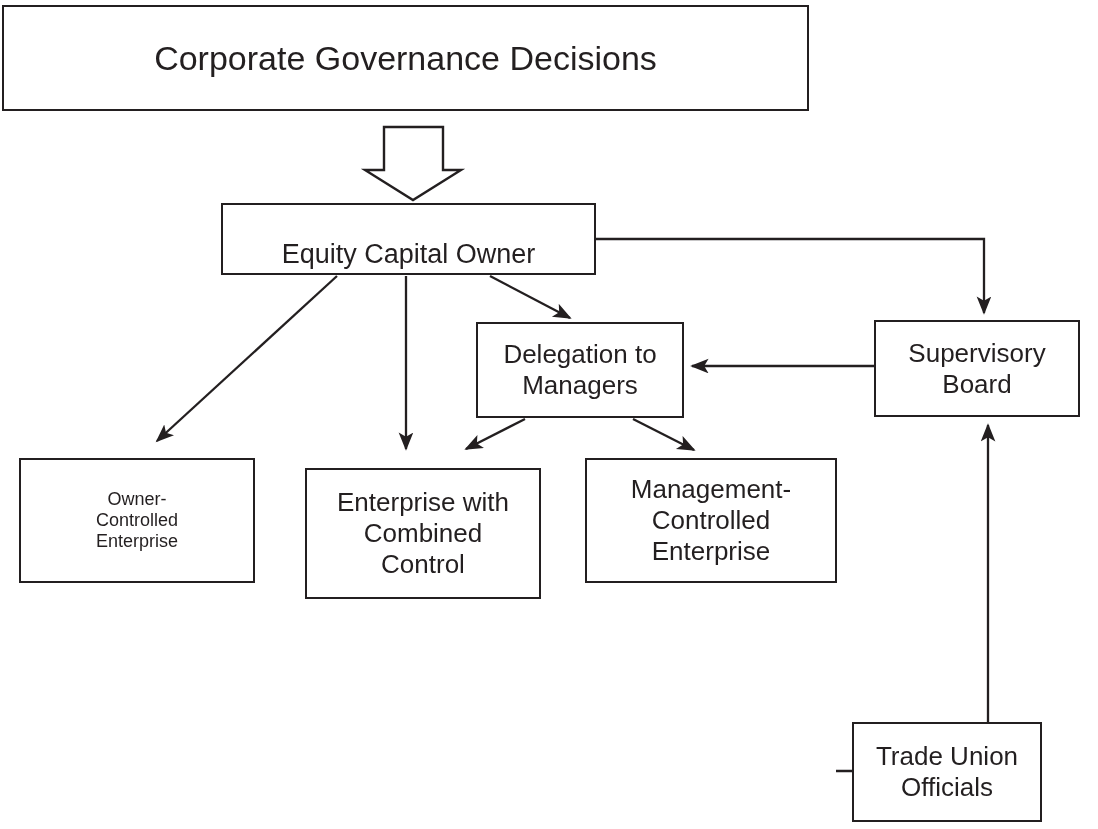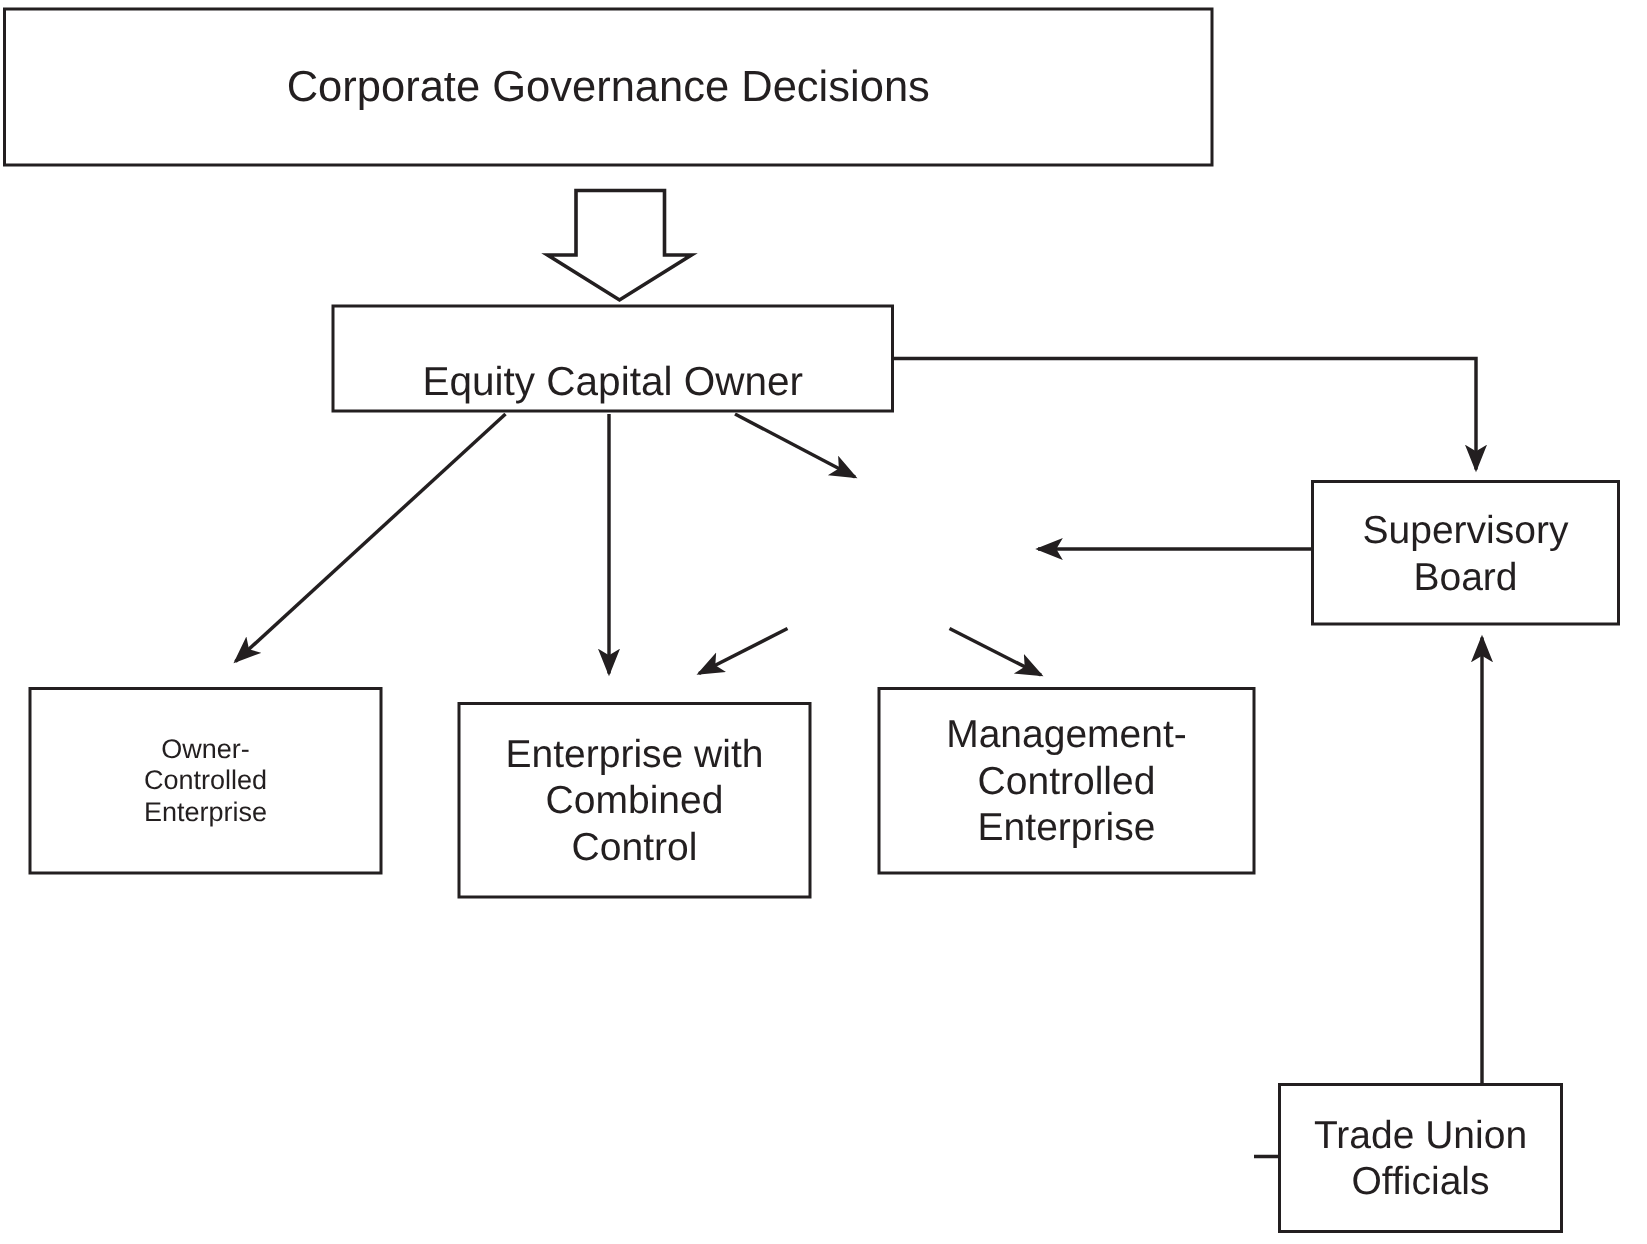--- a/index.html
+++ b/index.html
@@ -36,21 +36,21 @@
     text-align: center;
     color: #231f20;
     line-height: 1.18;
     padding: 2px 6px;
   }
   .node-label {
     display: block;
     white-space: pre-line;
   }
   
-  #node-governance { left: 2px;   top: 5px;   width: 807px; height: 106px; font-size: 29px; }
+  #node-governance { left: 2px;   top: 5px;   width: 807px; height: 106px; font-size: 34px; }
   #node-equity     { left: 221px; top: 203px; width: 375px; height: 72px;  font-size: 27px; align-items: flex-end; }
   #node-delegation { left: 476px; top: 322px; width: 208px; height: 96px;  font-size: 26px; }
   #node-supervisory{ left: 874px; top: 320px; width: 206px; height: 97px;  font-size: 26px; }
   #node-owner      { left: 19px;  top: 458px; width: 236px; height: 125px; font-size: 18px; }
   #node-combined   { left: 305px; top: 452px; width: 236px; height: 131px; font-size: 26px; margin-top: 16px; }
   #node-management { left: 585px; top: 458px; width: 252px; height: 125px; font-size: 26px; }
   #node-codetermination { left: 27px; top: 711px; width: 808px; height: 115px; font-size: 27px; }
   #node-tradeunion { left: 852px; top: 722px; width: 190px; height: 100px; font-size: 26px; }
 </style>
 </head>
@@ -87,20 +87,24 @@
   </svg>
 
   <div class="node" id="node-governance">
     <span class="node-label">Corporate Governance Decisions</span>
   </div>
 
   <div class="node" id="node-equity">
     <span class="node-label">Equity Capital Owner</span>
   </div>
 
+  <div class="node" id="node-delegation">
+    <span class="node-label">Delegation to
+Managers</span>
+  </div>
 
   <div class="node" id="node-supervisory">
     <span class="node-label">Supervisory
 Board</span>
   </div>
 
   <div class="node" id="node-owner">
     <span class="node-label">Owner-
 Controlled
 Enterprise</span>

